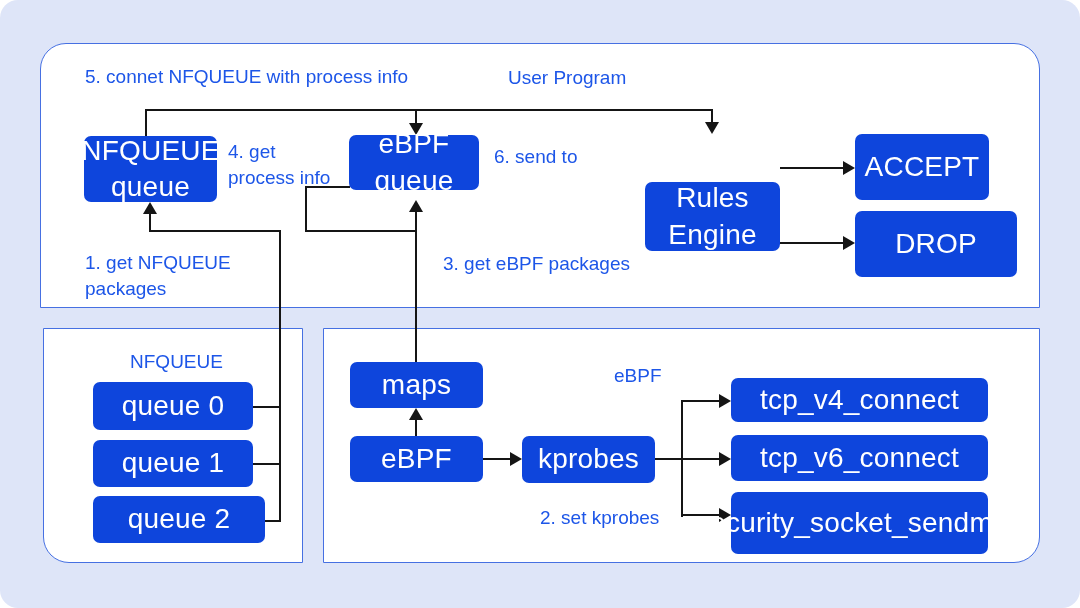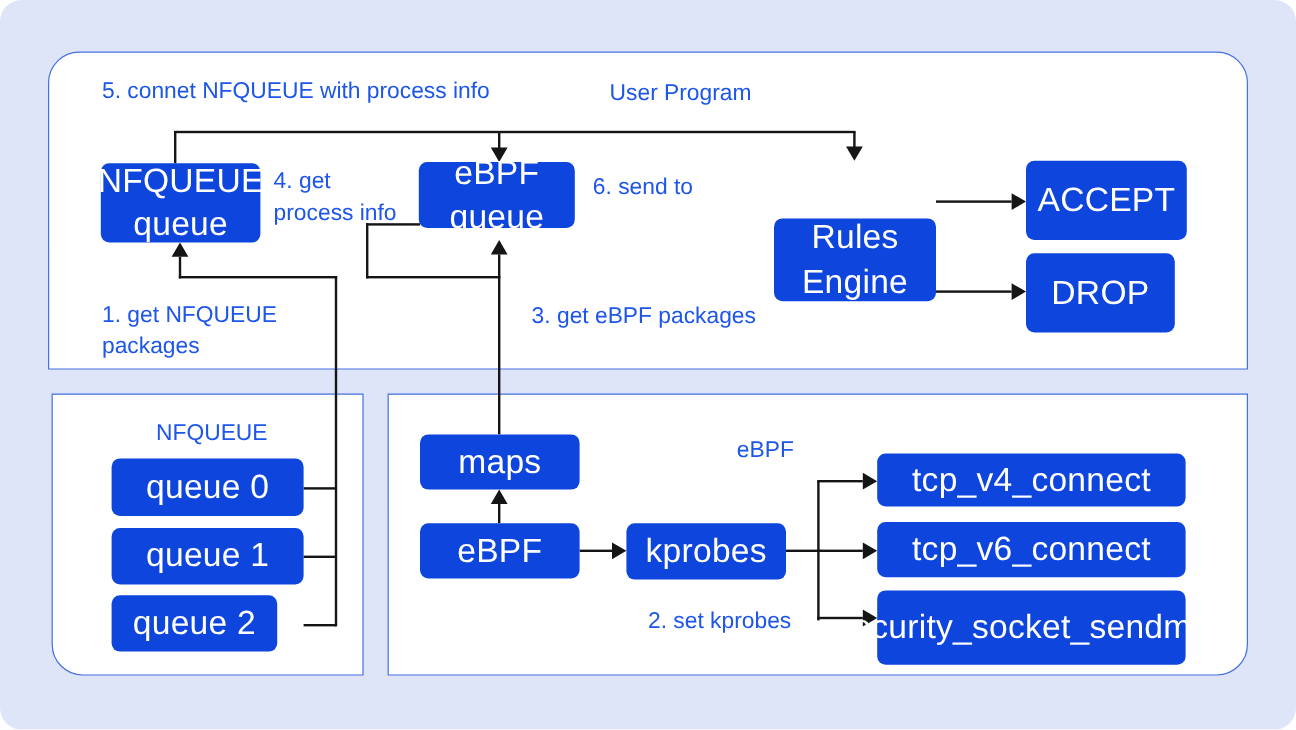--- a/index.html
+++ b/index.html
@@ -89,25 +89,25 @@
   <div class="ar right" style="left:719px;top:394px;"></div>
   <div class="hl" style="left:681px;top:458px;width:38px;"></div>
   <div class="ar right" style="left:719px;top:452px;"></div>
   <div class="hl" style="left:681px;top:514px;width:38px;"></div>
   <div class="ar right" style="left:719px;top:508px;"></div>
 
   <div class="node tall" style="left:84px;top:136px;width:133px;height:66px;">NFQUEUE queue</div>
   <div class="node tall" style="left:349px;top:135px;width:130px;height:55px;">eBPF queue</div>
   <div class="node tall" style="left:645px;top:134px;width:135px;height:69px;margin-top:48px;">Rules Engine</div>
   <div class="node" style="left:855px;top:134px;width:134px;height:66px;">ACCEPT</div>
-  <div class="node" style="left:855px;top:211px;width:124px;height:66px;">DROP</div>
+  <div class="node" style="left:855px;top:211px;width:162px;height:66px;">DROP</div>
 
   <div class="node" style="left:93px;top:382px;width:160px;height:48px;">queue 0</div>
   <div class="node" style="left:93px;top:440px;width:160px;height:47px;">queue 1</div>
-  <div class="node" style="left:93px;top:496px;width:138px;height:47px;">queue 2</div>
+  <div class="node" style="left:93px;top:496px;width:172px;height:47px;">queue 2</div>
 
   <div class="node" style="left:350px;top:362px;width:133px;height:46px;">maps</div>
   <div class="node" style="left:350px;top:436px;width:133px;height:46px;">eBPF</div>
   <div class="node" style="left:522px;top:436px;width:133px;height:47px;">kprobes</div>
   <div class="node" style="left:731px;top:378px;width:257px;height:44px;">tcp_v4_connect</div>
   <div class="node" style="left:731px;top:435px;width:257px;height:46px;">tcp_v6_connect</div>
   <div class="node" style="left:731px;top:492px;width:257px;height:62px;">security_socket_sendmsg</div>
 
   <div class="lbl" style="left:85px;top:64px;">5. connet NFQUEUE with process info</div>
   <div class="lbl" style="left:508px;top:65px;">User Program</div>

